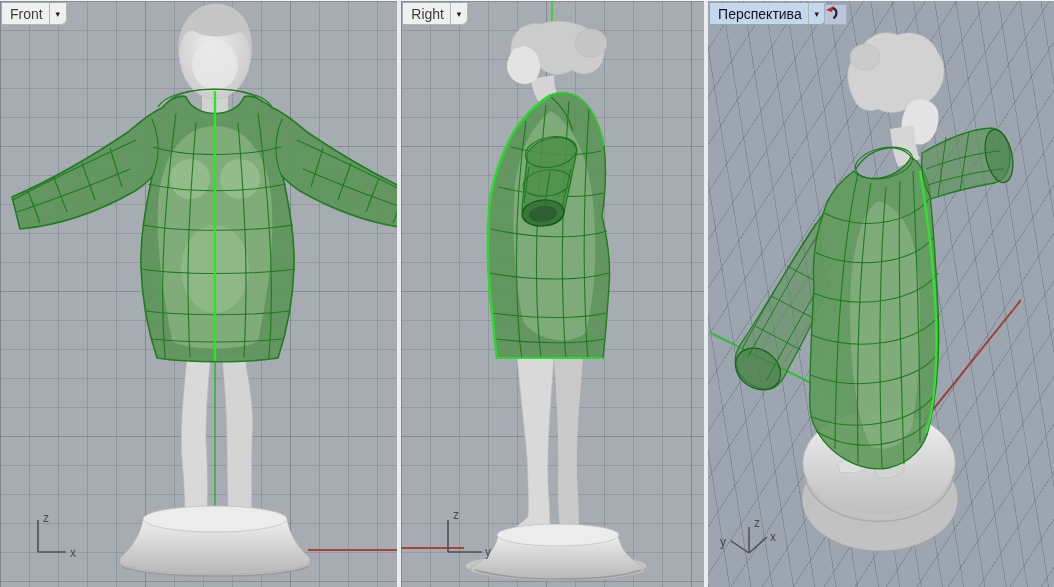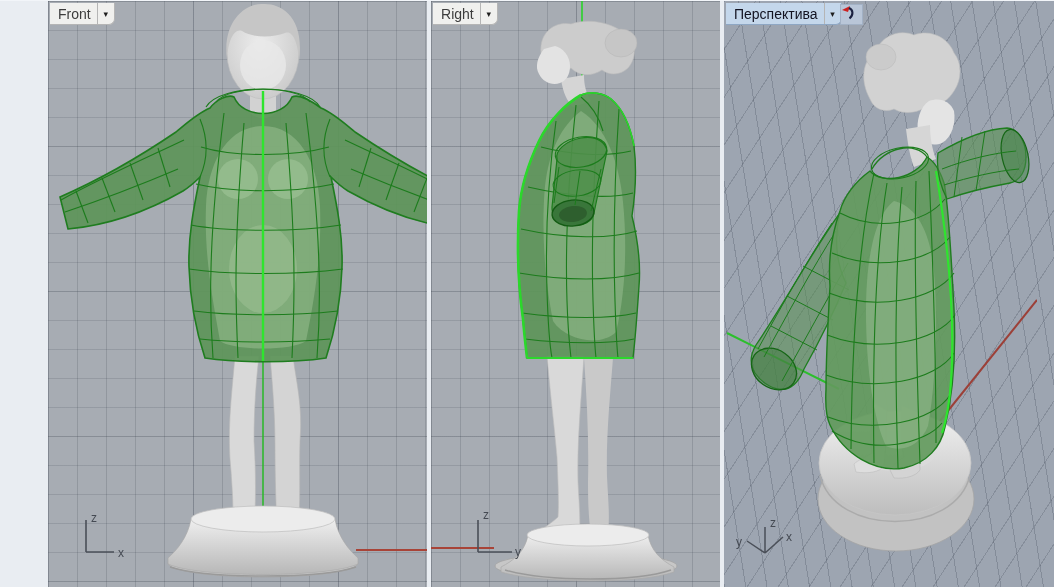--- a/index.html
+++ b/index.html
@@ -23,21 +23,21 @@
       repeating-linear-gradient(to right, rgba(50,58,70,.16) 0 1px, transparent 1px 145px),
       repeating-linear-gradient(to bottom, rgba(50,58,70,.14) 0 1px, transparent 1px 145px);
   }
   
   .pane.persp{
     background-color:#9da5b1;
     background-image:
       repeating-linear-gradient(81deg,  rgba(66,74,88,.28) 0 1px, transparent 1px 21px),
       repeating-linear-gradient(123deg, rgba(66,74,88,.26) 0 1px, transparent 1px 26px);
   }
-  #pane-front{width:433px;margin-left:48px;}
+  #pane-front{width:433px;}
   #pane-right{width:330px;}
   #pane-persp{width:377px;}
 
   .vp-label{
     position:absolute;left:2px;top:2px;z-index:5;
     display:flex;align-items:center;height:22px;
     background:#f0f0ee;border:1px solid #b5b5b5;border-top:none;border-left:none;
     border-radius:0 0 6px 0;
     color:#3c3c3c;font-size:14px;line-height:20px;
     padding-left:8px;cursor:default;user-select:none;

